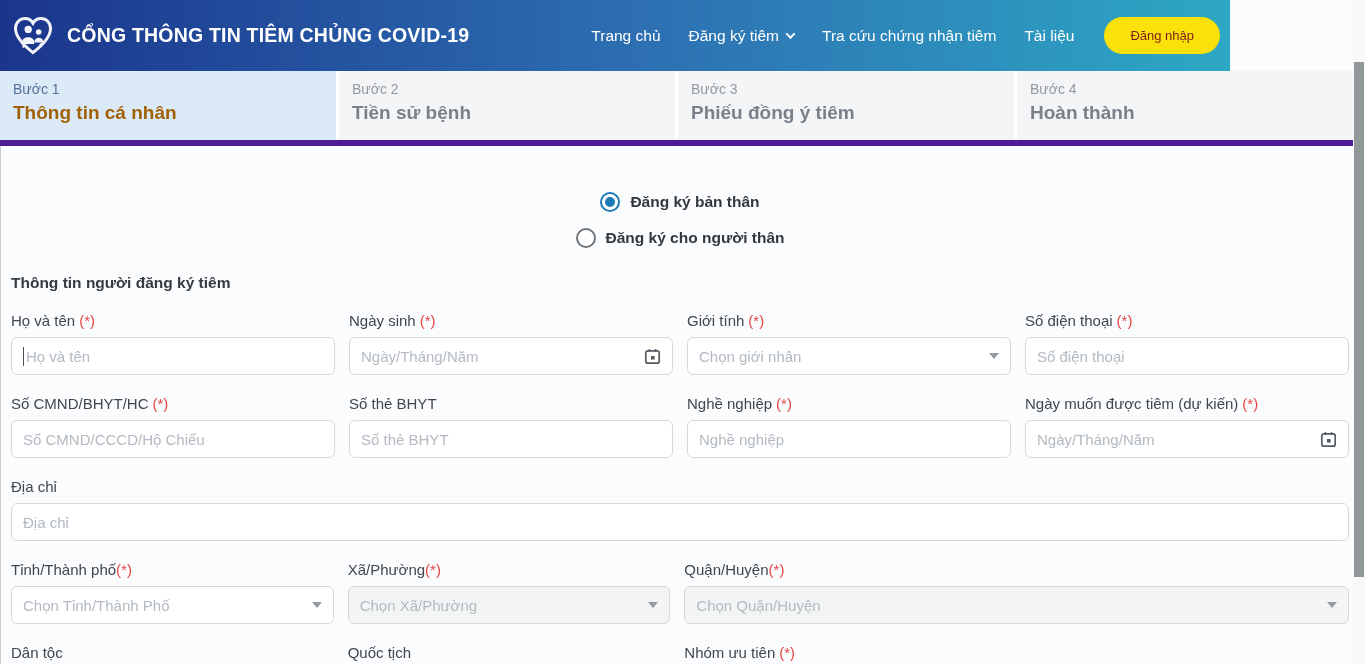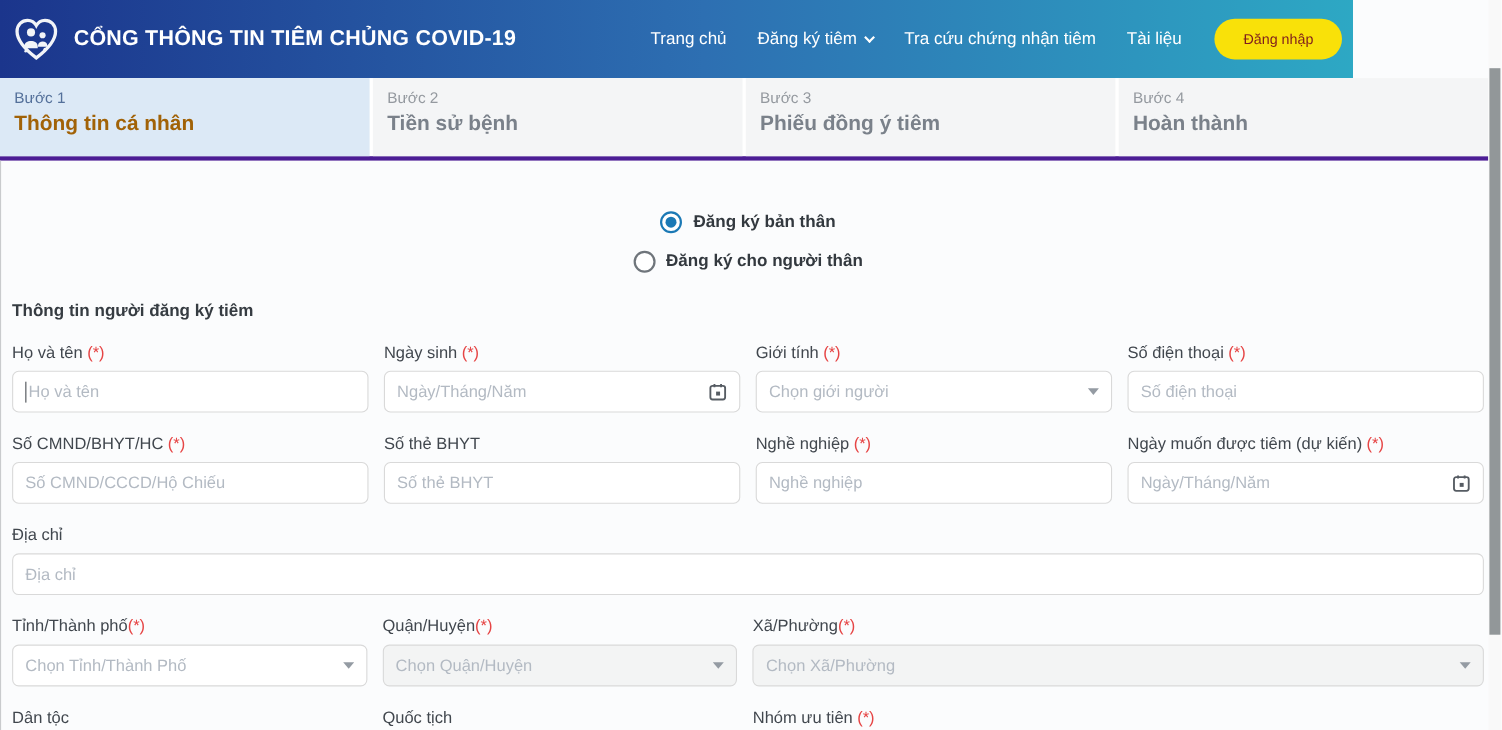--- a/index.html
+++ b/index.html
@@ -18,21 +18,21 @@
   .nav-item { color:#fff; font-size:15.5px; cursor:pointer; display:flex; align-items:center; white-space:nowrap; }
   .chev { display:inline-block; width:7px; height:7px; border-right:2.2px solid #fff; border-bottom:2.2px solid #fff; transform:rotate(45deg) translate(-1px,-1px); margin-left:8px; }
   .login-btn {
     background:#f9e109; color:#7f1d1d; border:none; border-radius:21px;
     font-family:inherit; font-size:13px; padding:11px 26px; cursor:pointer; margin-left:2px; white-space:nowrap;
   }
 
   
   .steps {
     width:1353px; height:75px; display:grid; grid-template-columns:repeat(4,1fr);
-    gap:3px; background:#fff; border-bottom:4px solid #4c1d95;
+    gap:3px; background:#fff; border-bottom:6px solid #4c1d95;
   }
   .step { background:#f4f5f6; padding:10px 14px 0 13px; cursor:pointer; }
   .step .step-no { font-size:14px; color:#94999f; margin-bottom:5px; }
   .step .step-title { font-size:19px; font-weight:bold; color:#7a818a; }
   .step.active { background:#dce9f6; }
   .step.active .step-no { color:#54709a; }
   .step.active .step-title { color:#a16207; }
 
   
   .main { width:1353px; padding:0 4px 0 10px; border-left:1px solid #c9cbcd; }
@@ -165,21 +165,21 @@
               <line x1="5.5" y1="1.2" x2="5.5" y2="4" stroke="#565c63" stroke-width="1.7"></line>
               <line x1="11.5" y1="1.2" x2="11.5" y2="4" stroke="#565c63" stroke-width="1.7"></line>
               <rect x="7" y="8" width="3.6" height="3.6" fill="#565c63"></rect>
             </svg>
         </span>
       </div>
     </div>
     <div>
       <label class="flabel"><span>Giới tính</span><span class="req">(*)</span></label>
       <div class="control select">
-        <span class="sel-text">Chọn giới người</span>
+        <span class="sel-text">Chọn giới nhân</span>
         <span class="caret-down"></span>
       </div>
     </div>
     <div>
       <label class="flabel"><span>Số điện thoại</span><span class="req">(*)</span></label>
       <div class="control">
         <input type="text" placeholder="Số điện thoại" style="">
       </div>
     </div>
   </div>
@@ -230,33 +230,33 @@
 
   <div class="grid3">
     <div>
       <label class="flabel"><span>Tỉnh/Thành phố</span><span class="req tight">(*)</span></label>
       <div class="control select">
         <span class="sel-text">Chọn Tỉnh/Thành Phố</span>
         <span class="caret-down"></span>
       </div>
     </div>
     <div>
+      <label class="flabel"><span>Xã/Phường</span><span class="req tight">(*)</span></label>
+      <div class="control select disabled">
+        <span class="sel-text">Chọn Xã/Phường</span>
+        <span class="caret-down"></span>
+      </div>
+    </div>
+    <div>
       <label class="flabel"><span>Quận/Huyện</span><span class="req tight">(*)</span></label>
       <div class="control select disabled">
         <span class="sel-text">Chọn Quận/Huyện</span>
         <span class="caret-down"></span>
       </div>
     </div>
-    <div>
-      <label class="flabel"><span>Xã/Phường</span><span class="req tight">(*)</span></label>
-      <div class="control select disabled">
-        <span class="sel-text">Chọn Xã/Phường</span>
-        <span class="caret-down"></span>
-      </div>
-    </div>
   </div>
 
   <div class="grid3">
     <div>
       <label class="flabel"><span>Dân tộc</span></label>
       <div class="control">
         <input type="text" style="">
       </div>
     </div>
     <div>

